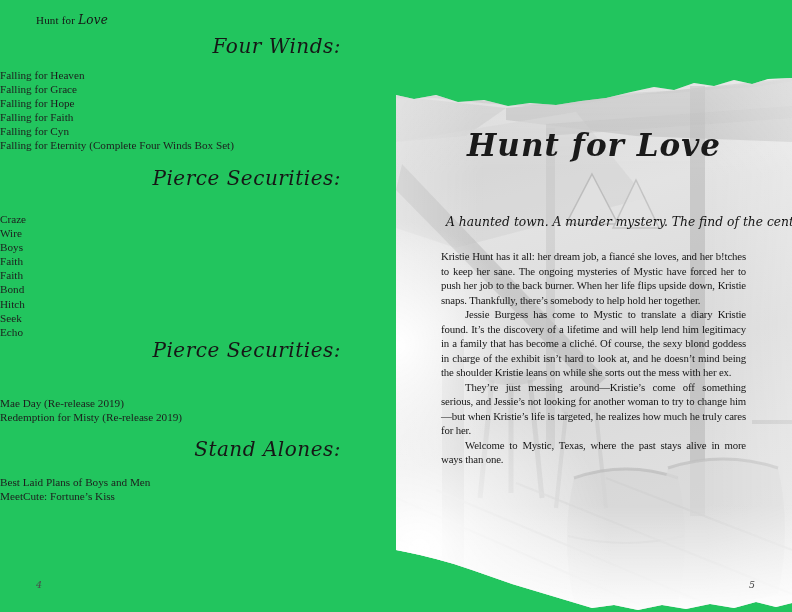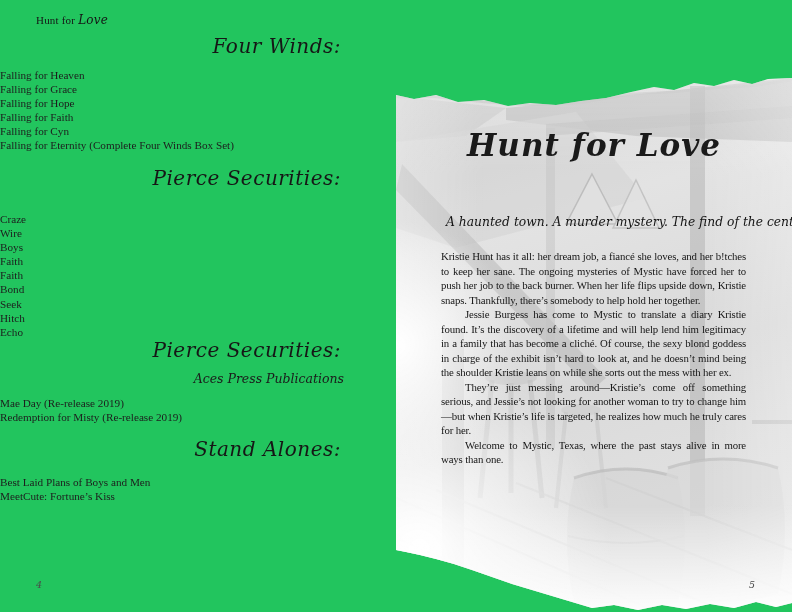--- a/index.html
+++ b/index.html
@@ -83,27 +83,26 @@
     </div>
 
     <div class="lp-heading" style="top:166px">Pierce Securities:</div>
     <div class="lp-list" style="top:212px">
       <div class="li">Craze</div>
       <div class="li">Wire</div>
       <div class="li">Boys</div>
       <div class="li">Faith</div>
       <div class="li">Faith</div>
       <div class="li">Bond</div>
+      <div class="li">Hitch</div>
       <div class="li">Seek</div>
-      <div class="li">Hitch</div>
       <div class="li">Echo</div>
     </div>
 
     <div class="lp-heading" style="top:338px">Pierce Securities:</div>
-    <div class="lp-subheading" style="top:371px">Aces Press Publications</div>
     <div class="lp-list" style="top:396px">
       <div class="li">Mae Day (Re-release 2019)</div>
       <div class="li">Redemption for Misty (Re-release 2019)</div>
     </div>
 
     <div class="lp-heading" style="top:437px">Stand Alones:</div>
     <div class="lp-list" style="top:475px">
       <div class="li">Best Laid Plans of Boys and Men</div>
       <div class="li">MeetCute: Fortune’s Kiss</div>
     </div>

